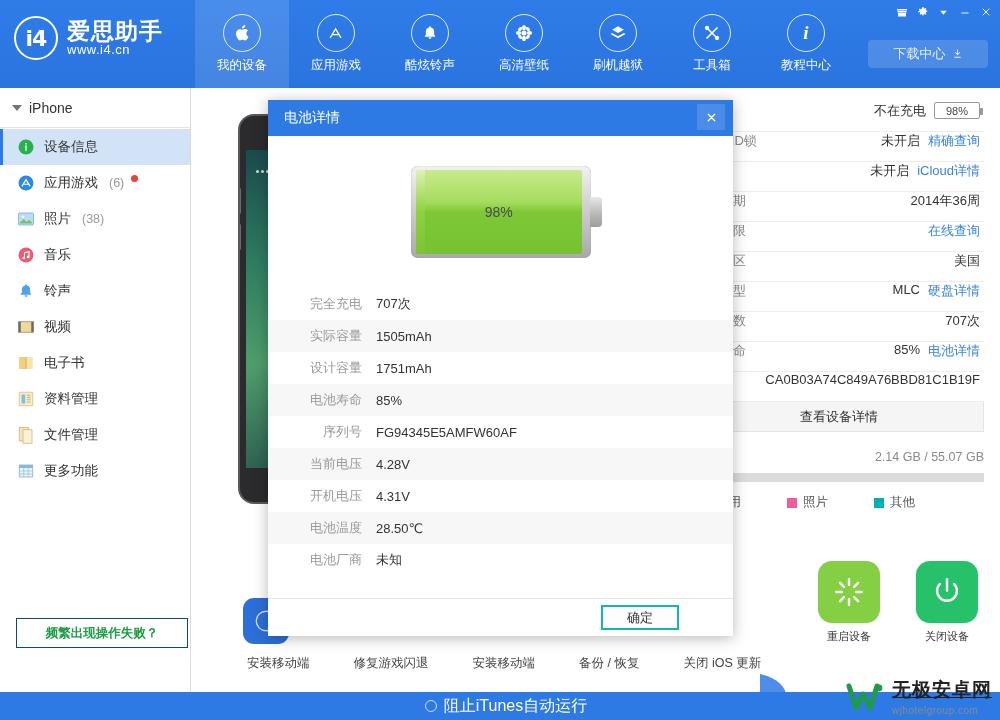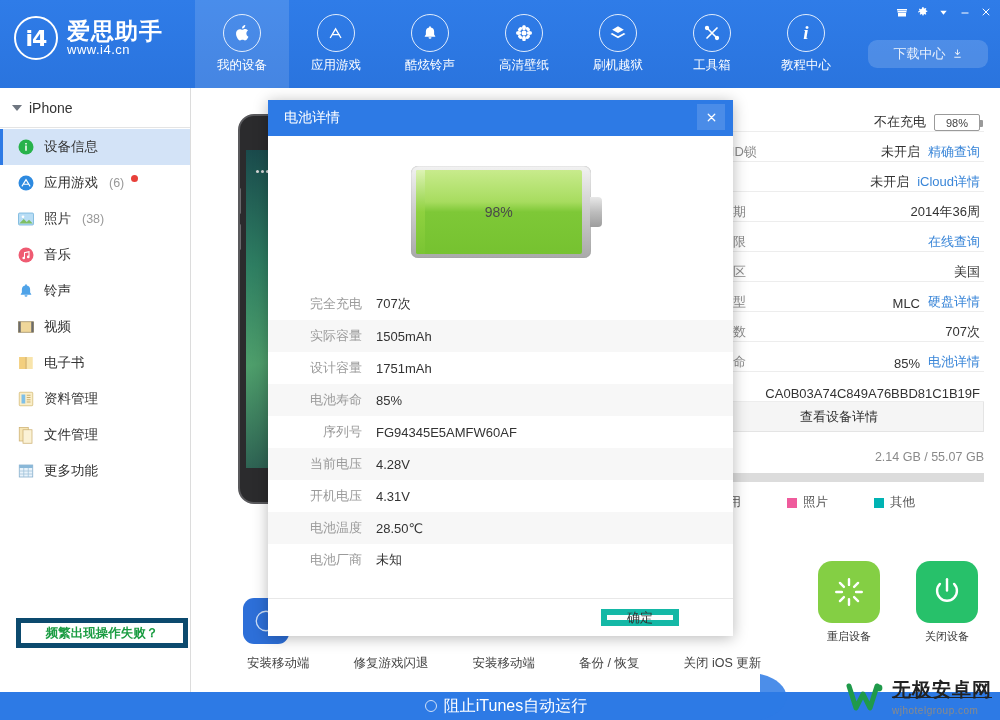--- a/index.html
+++ b/index.html
@@ -58,21 +58,21 @@
     display: flex; align-items: center; gap: 0px;
   }
   .wc {
     width: 21px; height: 20px; display:flex; align-items:center; justify-content:center;
     color:#fff; cursor:pointer;
   }
   .wc svg { display:block; }
 
   .dlcenter {
     position: absolute; right: 12px; top: 40px;
-    width: 120px; height: 28px; border-radius: 9px;
+    width: 120px; height: 28px; border-radius: 4px;
     background: rgba(255,255,255,.16);
     display:flex; align-items:center; justify-content:center; gap:6px;
     color:#eaf1fc; font-size: 13px; cursor:pointer;
   }
 
   
   .sidebar {
     position: absolute; left: 0; top: 88px; width: 191px; height: 604px;
     background: #ffffff; border-right: 1px solid #dcdcdc;
   }
@@ -87,21 +87,21 @@
   .sb-item {
     height: 36px; display:flex; align-items:center; gap:9px; padding-left: 16px;
     font-size: 13.5px; color:#333; cursor:pointer; position:relative;
   }
   .sb-item.active { background:#d3e3f7; border-left:3px solid #2d7ae5; padding-left:13px; }
   .sb-ic { width:19px; height:19px; display:flex; align-items:center; justify-content:center; flex:0 0 19px; }
   .sb-count { color:#999; font-size: 12.5px; margin-left:2px; }
   .sb-dot { width:7px;height:7px;border-radius:50%;background:#e8403a; position:relative; top:-5px; left:-2px; }
   .sb-btn {
     position:absolute; left: 16px; bottom: 44px; width: 172px; height: 30px;
-    border:5px solid #0c4a6e; background:#fff; color:#1a9c42; font-size:12.5px;
+    border:1px solid #0c4a6e; background:#fff; color:#1a9c42; font-size:12.5px;
     font-weight:bold; display:flex; align-items:center; justify-content:center;
     cursor:pointer;
   }
 
   
   .statusbar {
     position:absolute; left:0; bottom:0; width:1000px; height:28px;
     background:#2d7ae5;
     display:flex; align-items:center; padding-left:12px; gap:7px;
     color:#fff; font-size:16px;justify-content:center;
@@ -126,21 +126,21 @@
   .phone-dots { position:absolute; left:10px; top:20px; display:flex; gap:2px; }
   .phone-dots i { width:3px;height:3px;border-radius:50%;background:#d8d8d8;display:block; }
   .phone-btn-l { position:absolute; left:-2px; top:72px; width:3px; height:26px; background:#6a6a6d; border-radius:2px;}
   .phone-btn-l2 { position:absolute; left:-2px; top:108px; width:3px; height:26px; background:#6a6a6d; border-radius:2px;}
 
   
   .infopanel {
     position:absolute; right:16px; top:14px; width:290px;
   }
   .inforow {
-    height:30px; display:flex; align-items:flex-end; justify-content:flex-end;
+    height:30px; display:flex; align-items:flex-start; justify-content:flex-end;
     gap:8px; border-bottom:1px solid #ededed; font-size:13px; color:#333;
     padding-right: 4px;
   }
   .inforow .lb { color:#8a8a8a; margin-right:auto; }
   .inforow .val { color:#333; }
   .inforow .lnk { color:#3a86d8; cursor:pointer; }
   .battery-mini {
     width:46px;height:17px;border:1px solid #9a9a9a;border-radius:2px;
     display:flex;align-items:center;justify-content:center;font-size:11px;color:#444;
     position:relative;
@@ -233,21 +233,21 @@
   }
   .row:nth-child(even){ background:#f7f7f7; }
   .row .rlb { width:108px; text-align:right; color:#9a9a9a; padding-right:14px; }
   .row .rvl { color:#333; }
 
   .dlg-foot {
     height:38px; border-top:1px solid #e8e8e8; background:#fff;
     display:flex; align-items:center; justify-content:flex-end; padding-right:54px;
   }
   .dlg-ok {
-    width:78px; height:17px; border:6px solid #14b8a6; background:#fdfdfd;
+    width:78px; height:25px; border:2px solid #14b8a6; background:#fdfdfd;
     font-size:13px; color:#333; cursor:pointer; display:flex;
     align-items:center; justify-content:center;
     font-family:"Liberation Sans",sans-serif;
   }
 </style>
 </head>
 <body>
 
 <div id="app">
 

